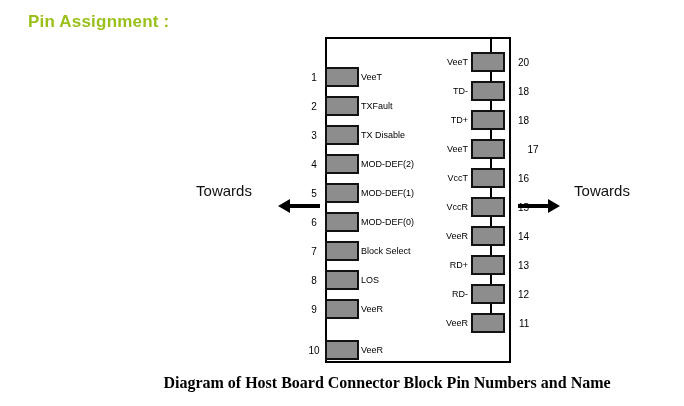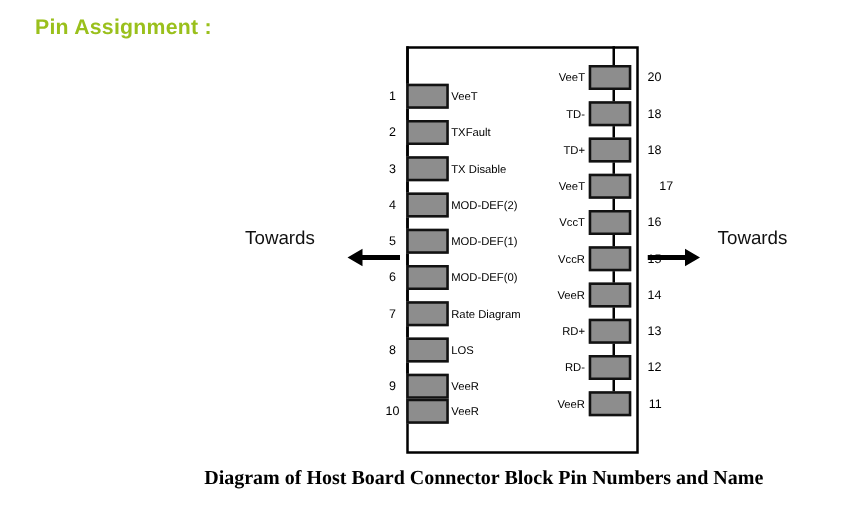--- a/index.html
+++ b/index.html
@@ -154,33 +154,33 @@
   <span class="pin-label">MOD-DEF(1)</span>
 </div>
 <div class="pin-row pin-row-left" style="top:210px">
   <span class="pin-num">6</span>
   <span class="pin-pad"></span>
   <span class="pin-label">MOD-DEF(0)</span>
 </div>
 <div class="pin-row pin-row-left" style="top:239px">
   <span class="pin-num">7</span>
   <span class="pin-pad"></span>
-  <span class="pin-label">Rate Diagram</span>
+  <span class="pin-label">Block Select</span>
 </div>
 <div class="pin-row pin-row-left" style="top:268px">
   <span class="pin-num">8</span>
   <span class="pin-pad"></span>
   <span class="pin-label">LOS</span>
 </div>
 <div class="pin-row pin-row-left" style="top:297px">
   <span class="pin-num">9</span>
   <span class="pin-pad"></span>
   <span class="pin-label">VeeR</span>
 </div>
-<div class="pin-row pin-row-left" style="top:317px">
+<div class="pin-row pin-row-left" style="top:338px">
   <span class="pin-num">10</span>
   <span class="pin-pad"></span>
   <span class="pin-label">VeeR</span>
 </div>
 
 <div class="pin-row pin-row-right" style="top:50px">
   <span class="pin-label-right">VeeT</span>
   <span class="pin-pad"></span>
   <span class="pin-num" style="width:30px;flex:0 0 30px;text-align:left;padding-left:13px">20</span>
 </div>

